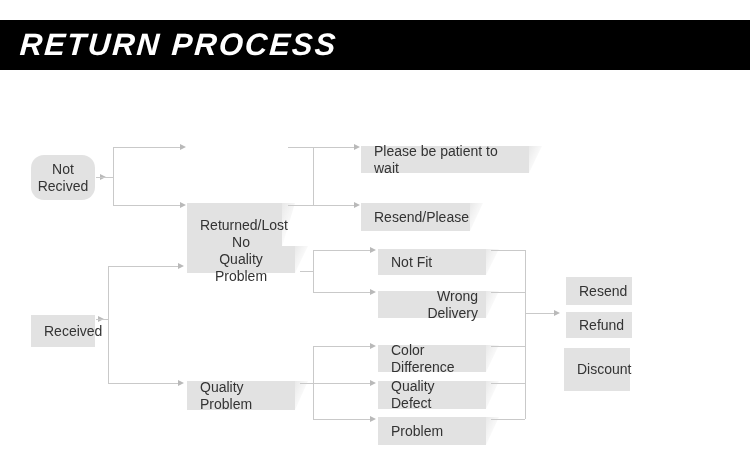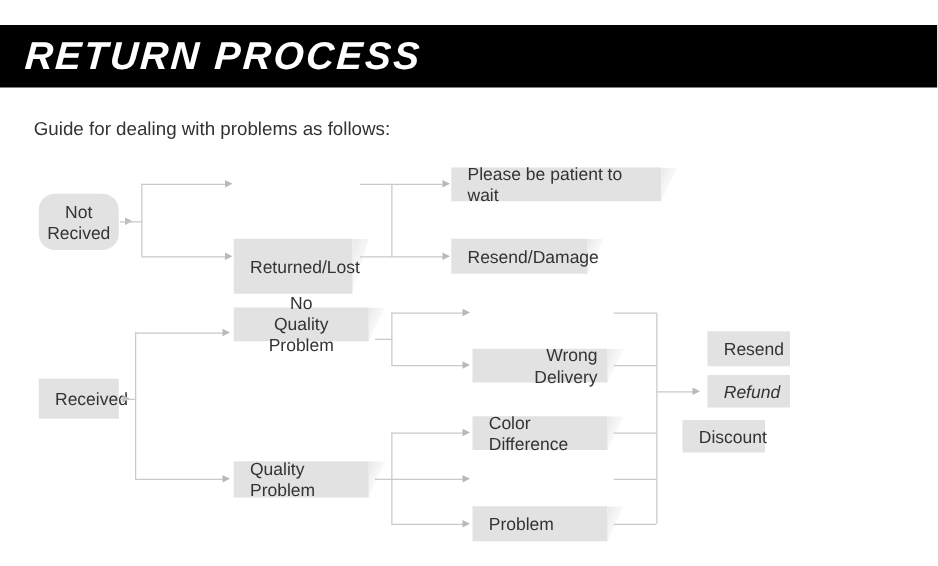--- a/index.html
+++ b/index.html
@@ -60,20 +60,21 @@
     justify-content: center;
     text-align: center;
     box-sizing: border-box;
     padding: 2px 8px;
     white-space: pre-line;
   }
   .node.left-align {
     justify-content: flex-start;
     text-align: left;
     padding-left: 13px;
+    margin-top: 12px;
   }
   
   .node.fold::after {
     content: "";
     position: absolute;
     right: -13px;
     top: 0;
     width: 13px;
     height: 100%;
     background: linear-gradient(115deg, rgba(0,0,0,0.09) 0%, rgba(0,0,0,0.045) 35%, rgba(0,0,0,0.0) 72%);
@@ -100,21 +101,20 @@
   }
 </style>
 </head>
 <body>
 
 <div id="page">
 
   <div class="header-bar"></div>
   <div class="header-title">RETURN PROCESS</div>
 
-  <div class="guide-text">Guide for dealing with problems as follows:</div>
 
   <div class="node" style="left:31px; top:155px; width:64px; height:45px;border-radius:13px;">Not
 Recived</div>
 
   <div class="arrow" style="left:100px; top:174px;"></div>
   <div class="hline" style="left:96px; top:177px; width:17px;"></div>
   <div class="vline" style="left:113px; top:147px; height:58px;"></div>
 
   <div class="hline" style="left:113px; top:147px; width:70px;"></div>
   <div class="arrow" style="left:180px; top:144px;"></div>
@@ -130,21 +130,21 @@
   <div class="hline" style="left:288px; top:205px; width:26px;"></div>
 
   <div class="hline" style="left:313px; top:147px; width:44px;"></div>
   <div class="arrow" style="left:354px; top:144px;"></div>
 
   <div class="hline" style="left:313px; top:205px; width:44px;"></div>
   <div class="arrow" style="left:354px; top:202px;"></div>
 
   <div class="node fold left-align" style="left:361px; top:134px; width:168px; height:27px;">Please be patient to wait</div>
 
-  <div class="node fold left-align" style="left:361px; top:191px; width:109px; height:28px;">Resend/Damage</div>
+  <div class="node fold left-align" style="left:361px; top:191px; width:109px; height:28px;">Resend/Please</div>
 
   <div class="node left-align" style="left:31px; top:303px; width:64px; height:32px;">Received</div>
 
   <div class="arrow" style="left:98px; top:316px;"></div>
   <div class="hline" style="left:96px; top:319px; width:13px;"></div>
   <div class="vline" style="left:108px; top:266px; height:117px;"></div>
 
   <div class="hline" style="left:108px; top:266px; width:73px;"></div>
   <div class="arrow" style="left:178px; top:263px;"></div>
 
@@ -170,37 +170,39 @@
 
   <div class="hline" style="left:313px; top:346px; width:60px;"></div>
   <div class="arrow" style="left:370px; top:343px;"></div>
 
   <div class="hline" style="left:313px; top:383px; width:60px;"></div>
   <div class="arrow" style="left:370px; top:380px;"></div>
 
   <div class="hline" style="left:313px; top:419px; width:60px;"></div>
   <div class="arrow" style="left:370px; top:416px;"></div>
 
+  <div class="node fold left-align" style="left:378px; top:237px; width:108px; height:26px;">Not Fit</div>
 
   <div class="node fold left-align" style="left:378px; top:279px; width:108px; height:27px;text-align:right;">Wrong Delivery</div>
 
   <div class="node fold left-align" style="left:378px; top:333px; width:108px; height:27px;">Color Difference</div>
 
+  <div class="node fold left-align" style="left:378px; top:369px; width:108px; height:28px;">Quality Defect</div>
 
   <div class="node fold left-align" style="left:378px; top:405px; width:108px; height:28px;">Problem</div>
 
   <div class="hline" style="left:491px; top:250px; width:34px;"></div>
   <div class="hline" style="left:491px; top:292px; width:34px;"></div>
   <div class="hline" style="left:491px; top:346px; width:34px;"></div>
   <div class="hline" style="left:491px; top:383px; width:34px;"></div>
   <div class="hline" style="left:491px; top:419px; width:34px;"></div>
   <div class="vline" style="left:525px; top:250px; height:169px;"></div>
 
   <div class="hline" style="left:525px; top:313px; width:32px;"></div>
   <div class="arrow" style="left:554px; top:310px;"></div>
 
   <div class="node left-align" style="left:566px; top:265px; width:66px; height:28px;">Resend</div>
 
-  <div class="node left-align" style="left:566px; top:300px; width:66px; height:26px;font-style:italic;">Refund</div>
-
-  <div class="node left-align" style="left:546px; top:336px; width:66px; height:26px;">Discount</div>
+  <div class="node left-align" style="left:566px; top:300px; width:66px; height:26px;">Refund</div>
+
+  <div class="node left-align" style="left:564px; top:336px; width:66px; height:43px;">Discount</div>
 
 </div>
 
 </body></html>

